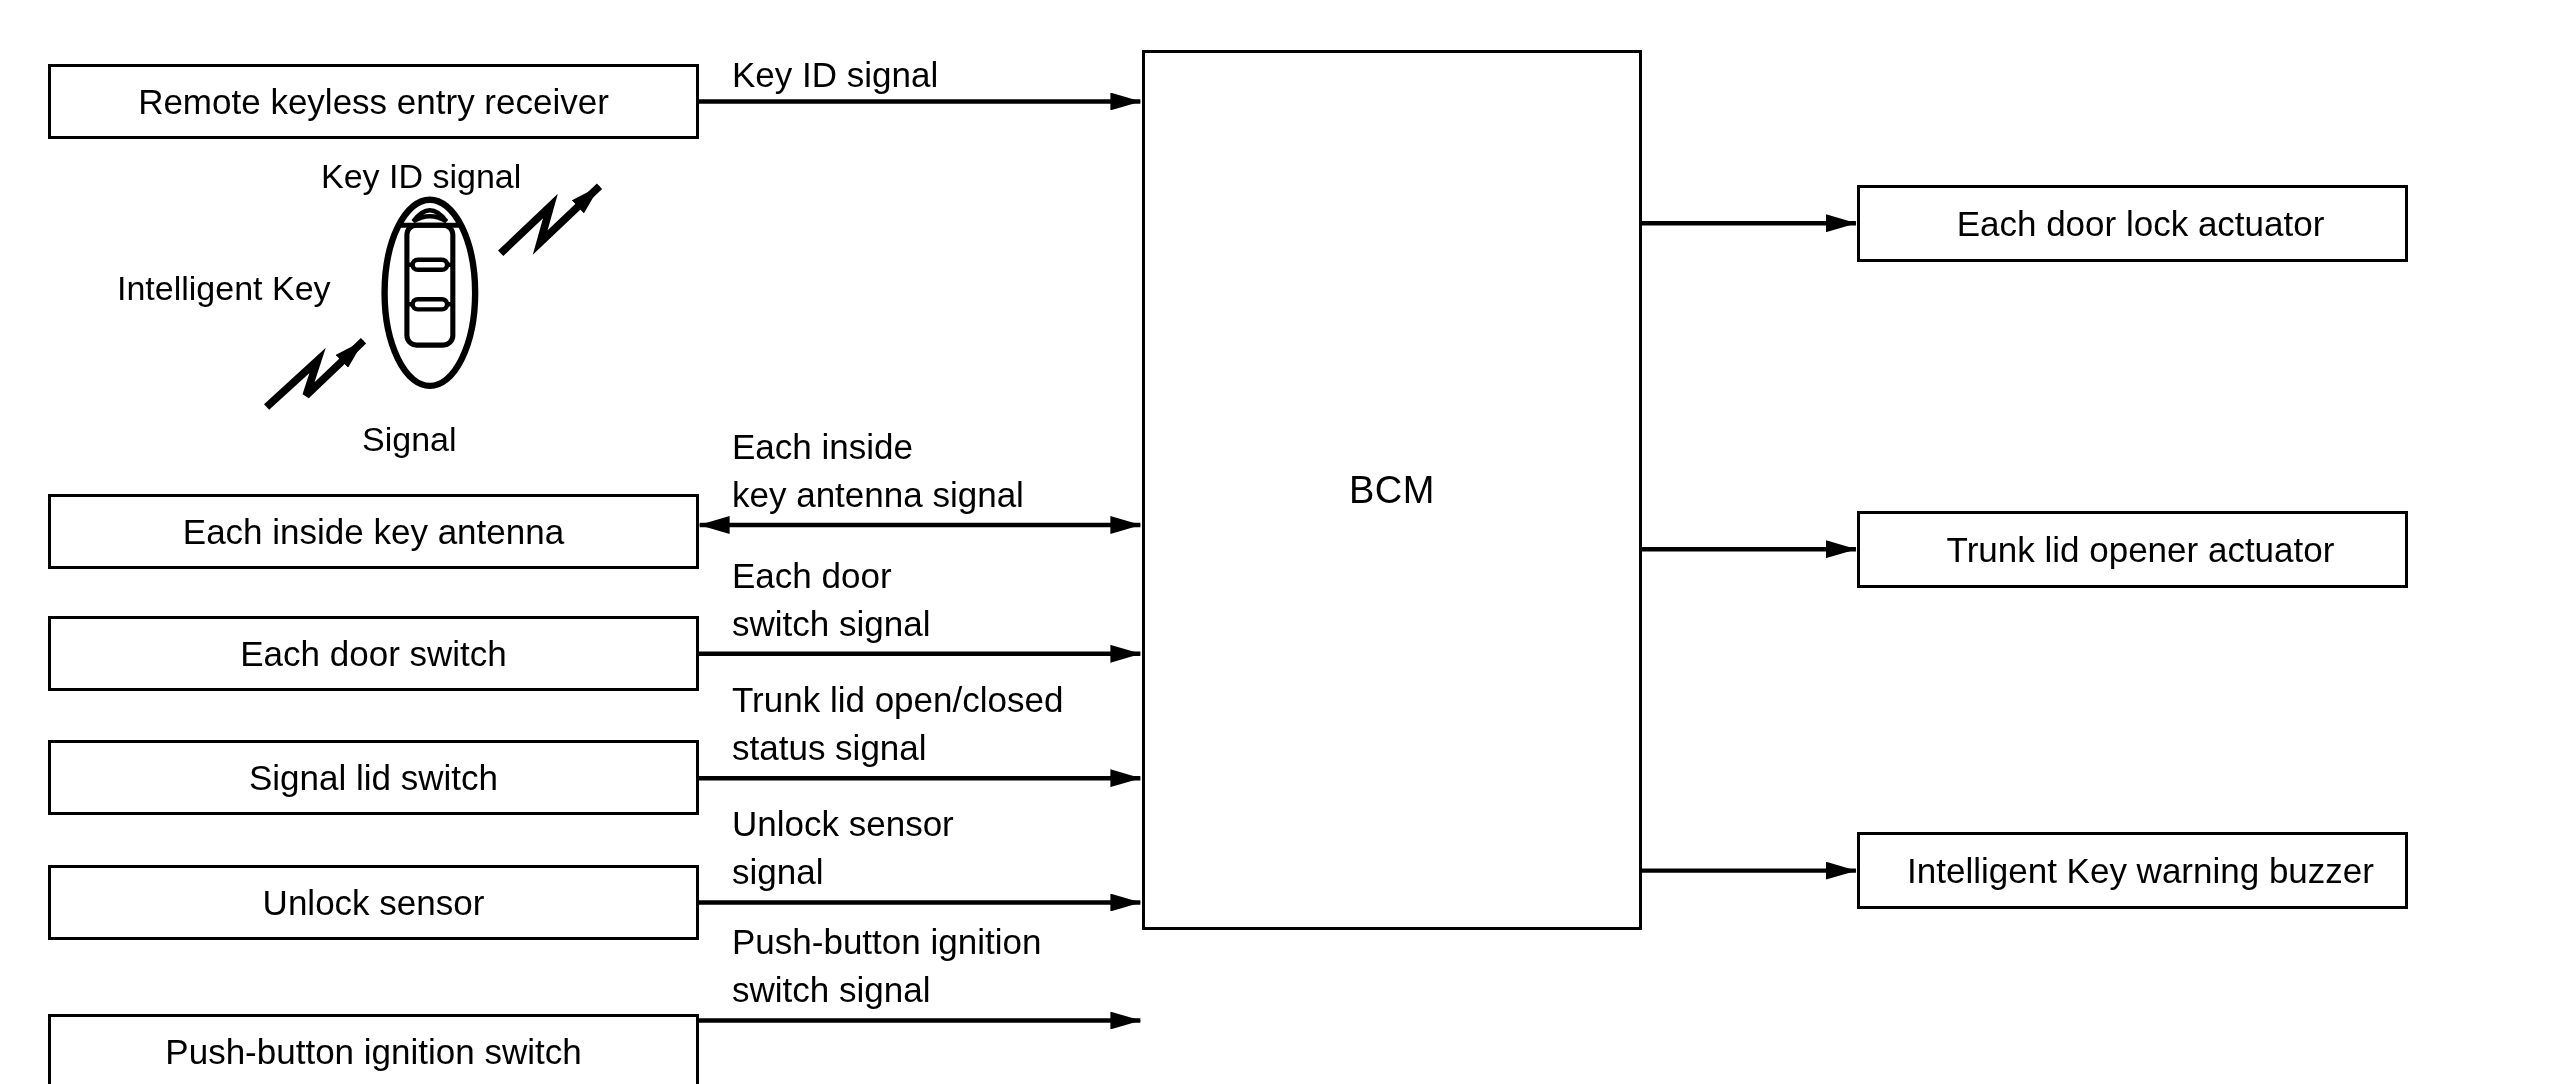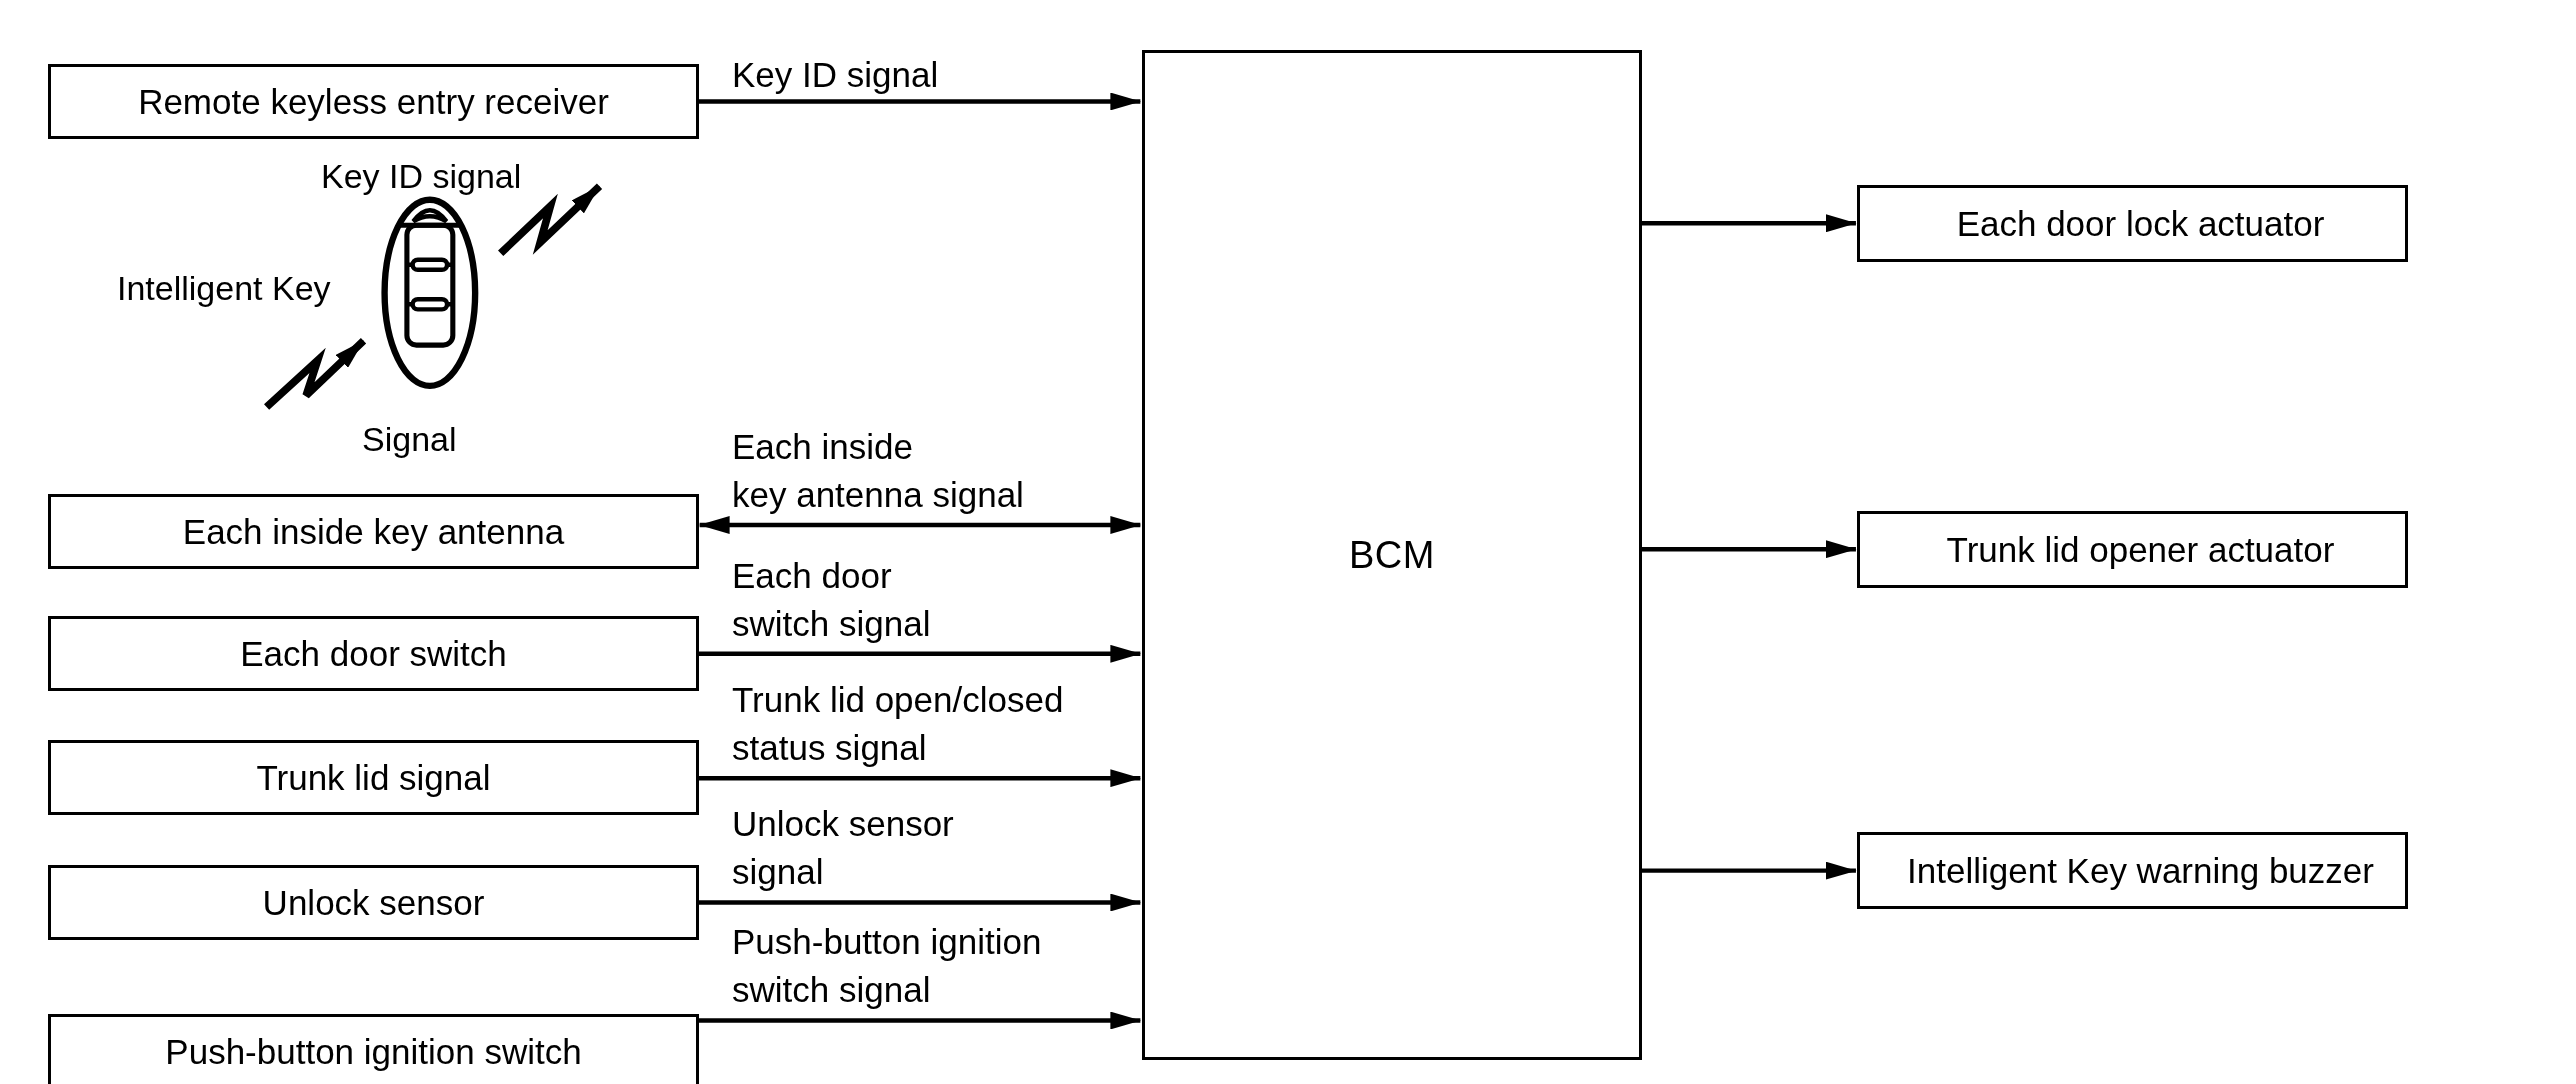--- a/index.html
+++ b/index.html
@@ -18,21 +18,21 @@
     box-sizing:border-box;
     border:3.8px solid #000;
     background:#ffffff;
     display:flex;align-items:center;justify-content:center;
     font-size:35px;
     white-space:nowrap;
   }
   .left-box{left:48px;width:651px;height:75px;}
   .right-box{left:1857px;width:551px;height:77px;padding-left:16px;}
   .bcm-box{
-    left:1142px;top:50px;width:500px;height:1010px;
+    left:1142px;top:50px;width:500px;height:880px;
     border-width:3.2px;
     font-size:38px;
     letter-spacing:0.6px;
   }
   .sig{
     position:absolute;left:732px;
     font-size:35px;line-height:48px;
     white-space:nowrap;
   }
   .sig span{display:block;}
@@ -79,21 +79,21 @@
   <div class="box left-box" style="top:64px">
     <span>Remote keyless entry receiver</span>
   </div>
   <div class="box left-box" style="top:494px">
     <span>Each inside key antenna</span>
   </div>
   <div class="box left-box" style="top:616px">
     <span>Each door switch</span>
   </div>
   <div class="box left-box" style="top:740px">
-    <span>Trunk lid signal</span>
+    <span>Signal lid switch</span>
   </div>
   <div class="box left-box" style="top:865px">
     <span>Unlock sensor</span>
   </div>
   <div class="box left-box" style="top:1014px">
     <span>Push-button ignition switch</span>
   </div>
 
   <div class="box bcm-box">
     <span>BCM</span>

